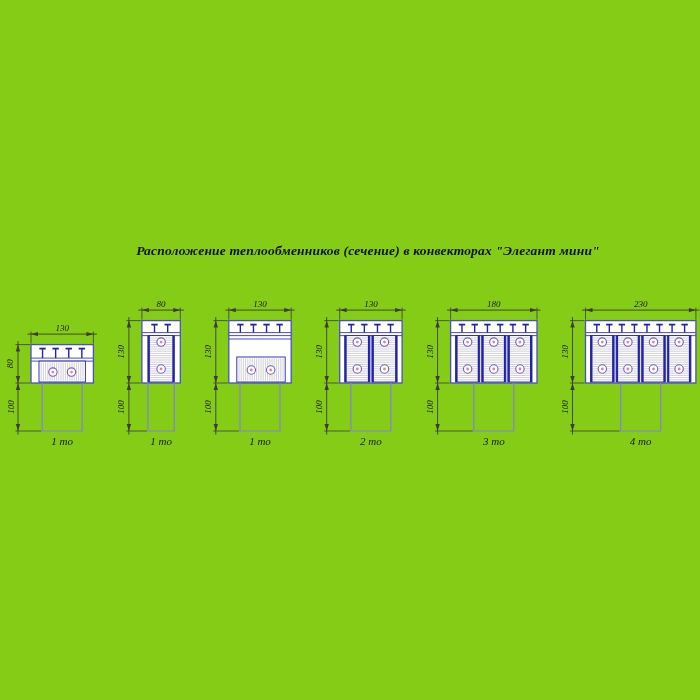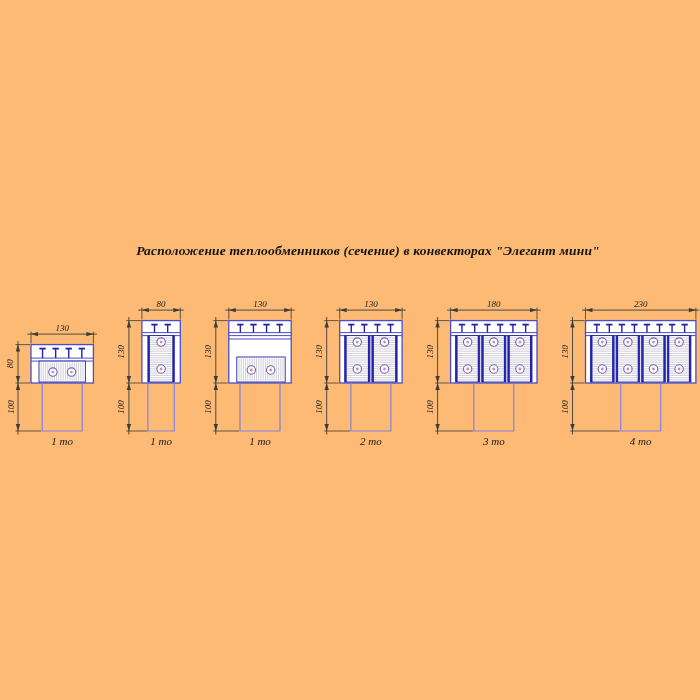--- a/index.html
+++ b/index.html
@@ -1,17 +1,17 @@
 <!DOCTYPE html>
 <html><head>
 <meta charset="utf-8">
 <style>
   html,body{margin:0;padding:0;background:#ffffff;}
   body{width:700px;height:700px;position:relative;font-family:"Liberation Serif",serif;overflow:hidden;}
-  .canvas{position:absolute;inset:0;background:#fdba74;}
+  .canvas{position:absolute;inset:0;background:#84cc16;}
   .title{
     position:absolute;
     left:36px;width:664px;top:243px;
     text-align:center;
     font-family:"Liberation Serif",serif;
     font-style:italic;
     font-weight:bold;
     font-size:13.5px;
     color:#111;
     letter-spacing:0.2px;

